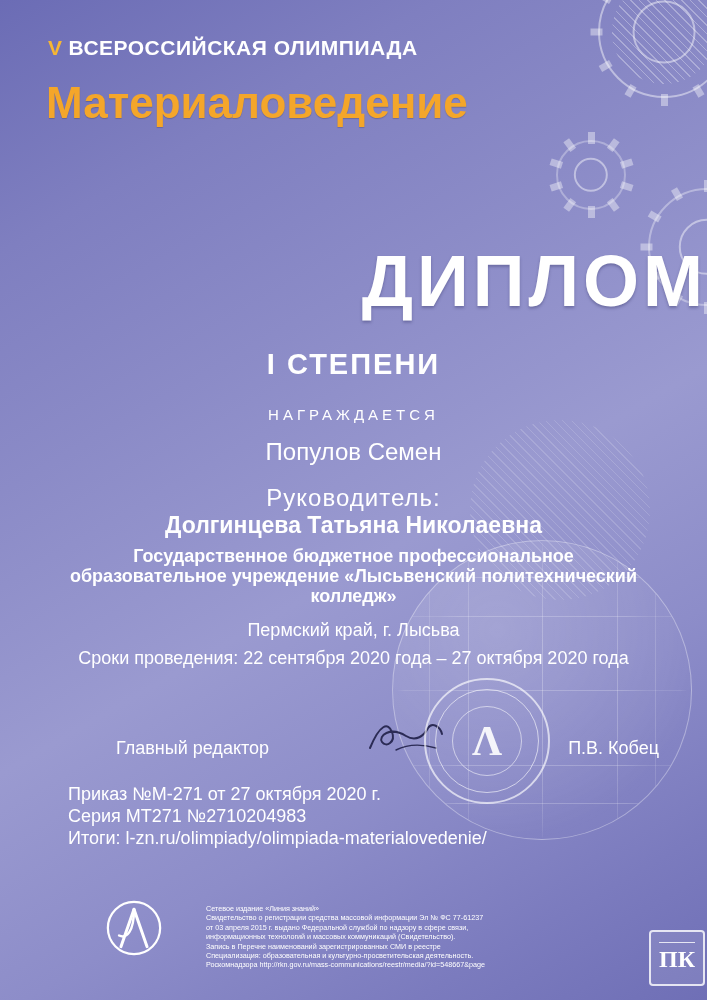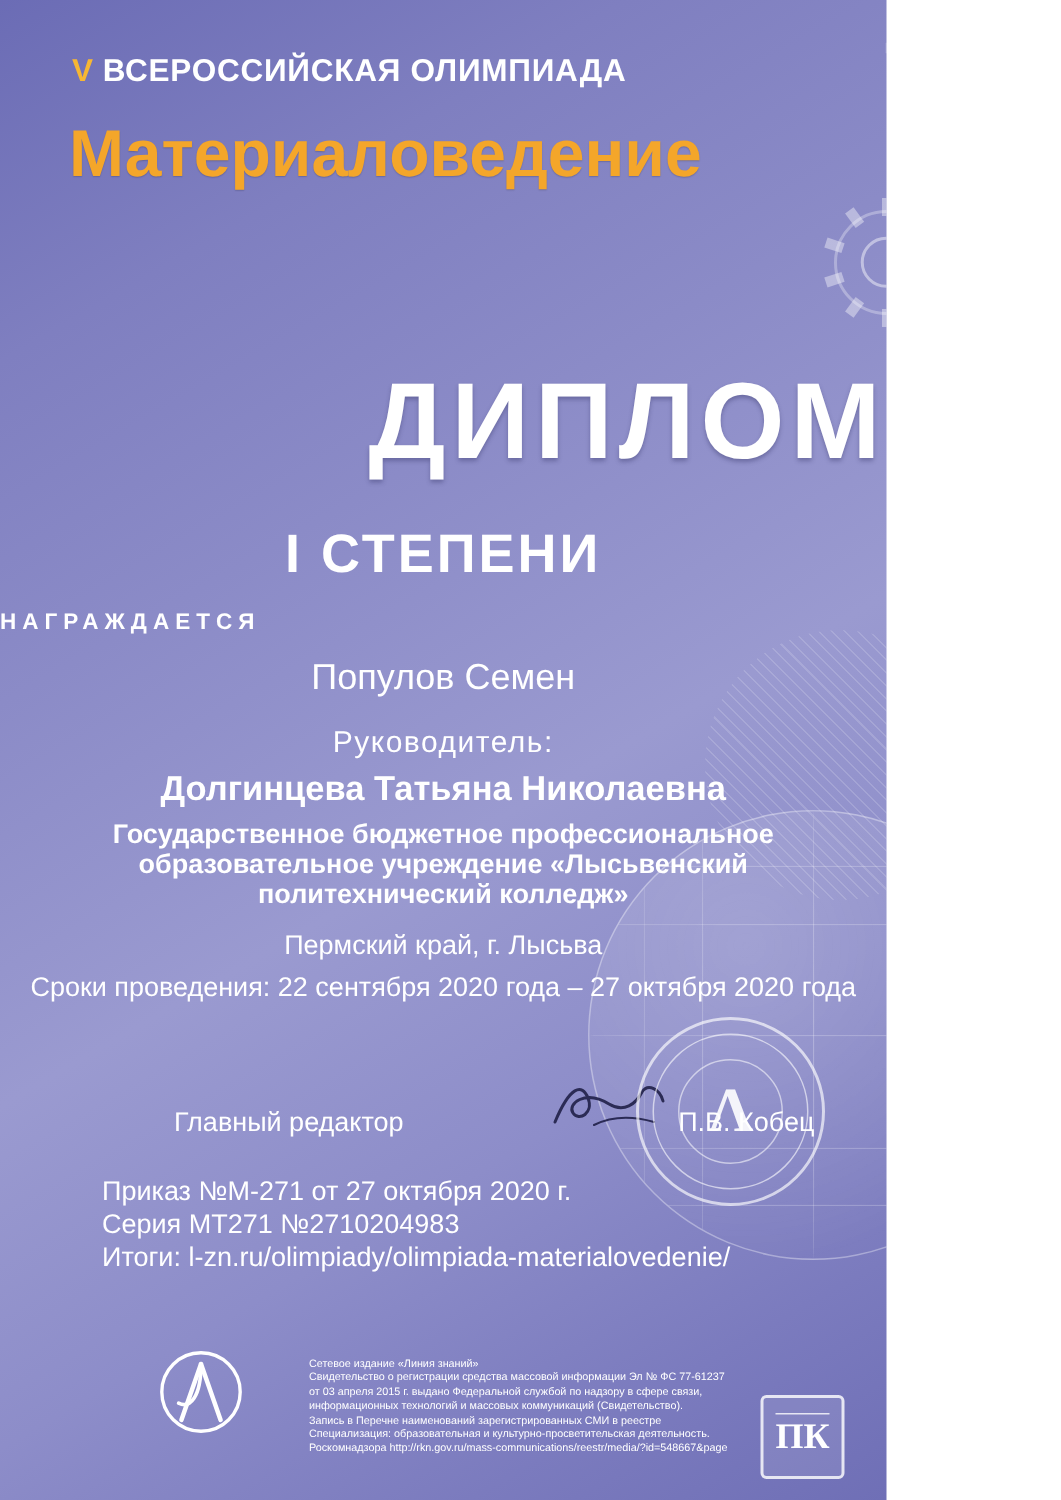--- a/index.html
+++ b/index.html
@@ -4,21 +4,21 @@
 <style>
   * { box-sizing: border-box; margin: 0; padding: 0; }
   body {
     width: 707px; height: 1000px;
     font-family: "Liberation Sans", sans-serif;
     background: #ffffff;
     overflow: hidden;
   }
   .diploma {
     position: relative;
-    width: 591px; height: 1000px;
+    width: 707px; height: 1000px;
     background: linear-gradient(150deg, #6b6cb5 0%, #7f7fc0 18%, #8b8bc7 35%, #9a9ad0 55%, #8d8dc9 72%, #7b7bbe 88%, #6f6fb6 100%);
     overflow: hidden;
   }
   
   .globe {
     position: absolute;
     left: 392px; top: 540px;
     width: 300px; height: 300px;
     border-radius: 50%;
     border: 1px solid rgba(255,255,255,0.35);
@@ -89,37 +89,38 @@
   .big-word {
     position: absolute; left: 0; right: 0; top: 240px;
     text-align: right;
     font-size: 72px; font-weight: bold; letter-spacing: 4px;
     color: #ffffff;
     text-shadow: 0 2px 3px rgba(40,40,90,0.35);
   }
   .degree {
     position: absolute; left: 0; right: 0; top: 348px;
     text-align: center;
-    font-size: 36px; font-weight: bold; letter-spacing: 2px;
+    font-size: 29px; font-weight: bold; letter-spacing: 2px;
     color: #ffffff;
   }
   .awarded {
     position: absolute; left: 0; right: 0; top: 406px;
-    font-size: 15px; letter-spacing: 4px; font-weight: bold;
+    text-align: center;
+    font-size: 15px; letter-spacing: 4px; font-weight: normal;
     color: #ffffff;
   }
   .recipient {
     position: absolute; left: 0; right: 0; top: 438px;
     text-align: center;
     font-size: 24px; color: #ffffff;
   }
   .supervisor-label {
     position: absolute; left: 0; right: 0; top: 484px;
     text-align: center;
-    font-size: 20px; letter-spacing: 1px; color: #ffffff;
+    font-size: 24px; letter-spacing: 1px; color: #ffffff;
   }
   .supervisor-name {
     position: absolute; left: 0; right: 0; top: 512px;
     text-align: center;
     font-size: 23px; font-weight: bold; color: #ffffff;
   }
   .org {
     position: absolute; left: 58px; right: 58px; top: 546px;
     text-align: center;
     font-size: 18px; font-weight: bold; line-height: 20px; color: #ffffff;
@@ -189,21 +190,21 @@
     position: absolute; left: 106px; top: 898px;
     width: 56px; height: 60px;
   }
 
   .legal {
     position: absolute; left: 206px; top: 904px; width: 436px;
     font-size: 7.2px; line-height: 9.4px; color: #ffffff;
   }
 
   .college-badge {
-    position: absolute; right: 28px; bottom: 14px;
+    position: absolute; right: 2px; bottom: 14px;
     width: 56px; height: 56px;
     border: 2px solid rgba(255,255,255,0.8);
     border-radius: 4px;
     background: rgba(255,255,255,0.10);
     color: #ffffff;
   }
   .college-badge .pk {
     position: absolute; left: 50%; top: 52%;
     transform: translate(-50%,-50%);
     font-family: "Liberation Serif", serif;

